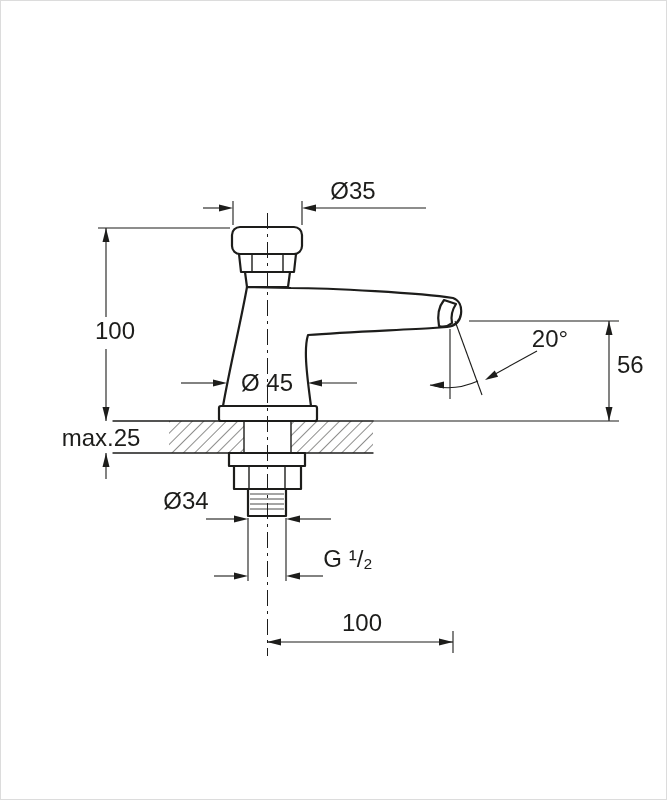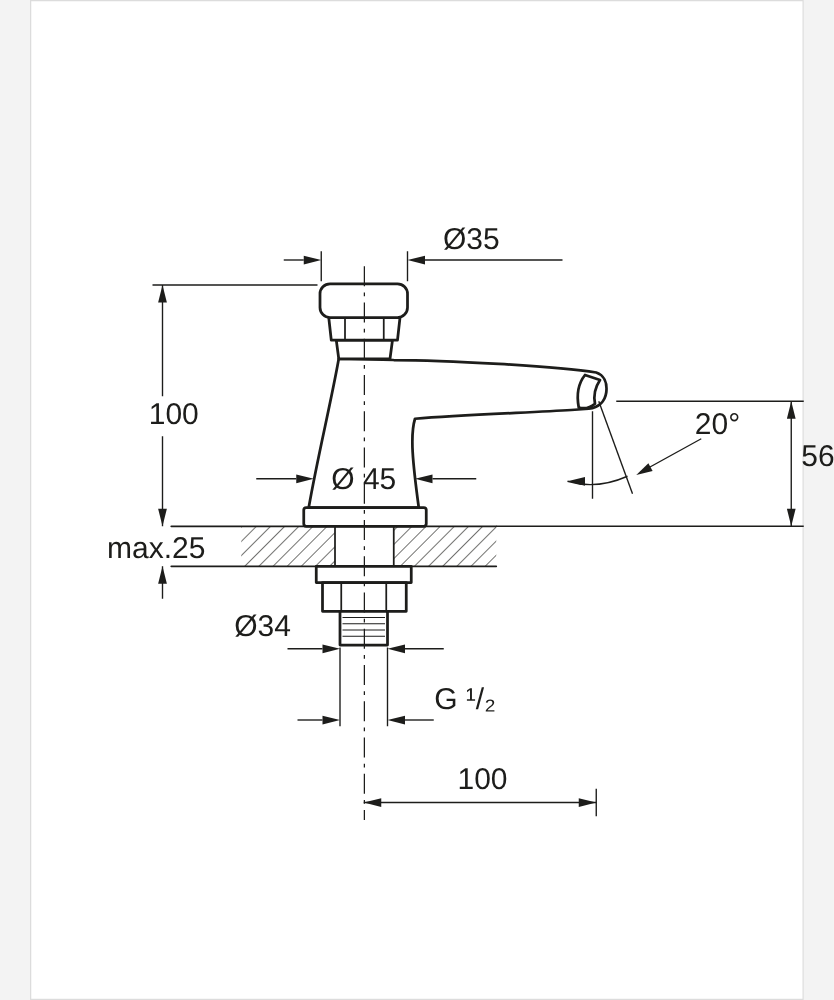--- a/index.html
+++ b/index.html
@@ -1,17 +1,17 @@
 <!DOCTYPE html>
 <html><head>
 <meta charset="utf-8">
 <style>
   html,body{margin:0;padding:0;background:#f3f3f3;}
   .page{
-    width:619px;height:800px;margin:0 auto;background:#ffffff;
+    width:667px;height:800px;margin:0 auto;background:#ffffff;
     border:1px solid #dcdcdc;box-sizing:border-box;position:relative;
     font-family:"Liberation Sans", sans-serif;
   }
   svg{display:block;}
   .ol   {stroke:#1d1d1b;stroke-width:2.2;fill:#ffffff;stroke-linejoin:round;stroke-linecap:round;}
   .ol-t {stroke:#1d1d1b;stroke-width:1.4;fill:none;stroke-linecap:round;}
   .thr  {stroke:#1d1d1b;stroke-width:0.8;fill:none;}
   .dim  {stroke:#1d1d1b;stroke-width:1.1;fill:none;}
   .arr  {fill:#1d1d1b;stroke:none;}
   .cl   {stroke:#1d1d1b;stroke-width:1;fill:none;stroke-dasharray:16 5 3 5;}

